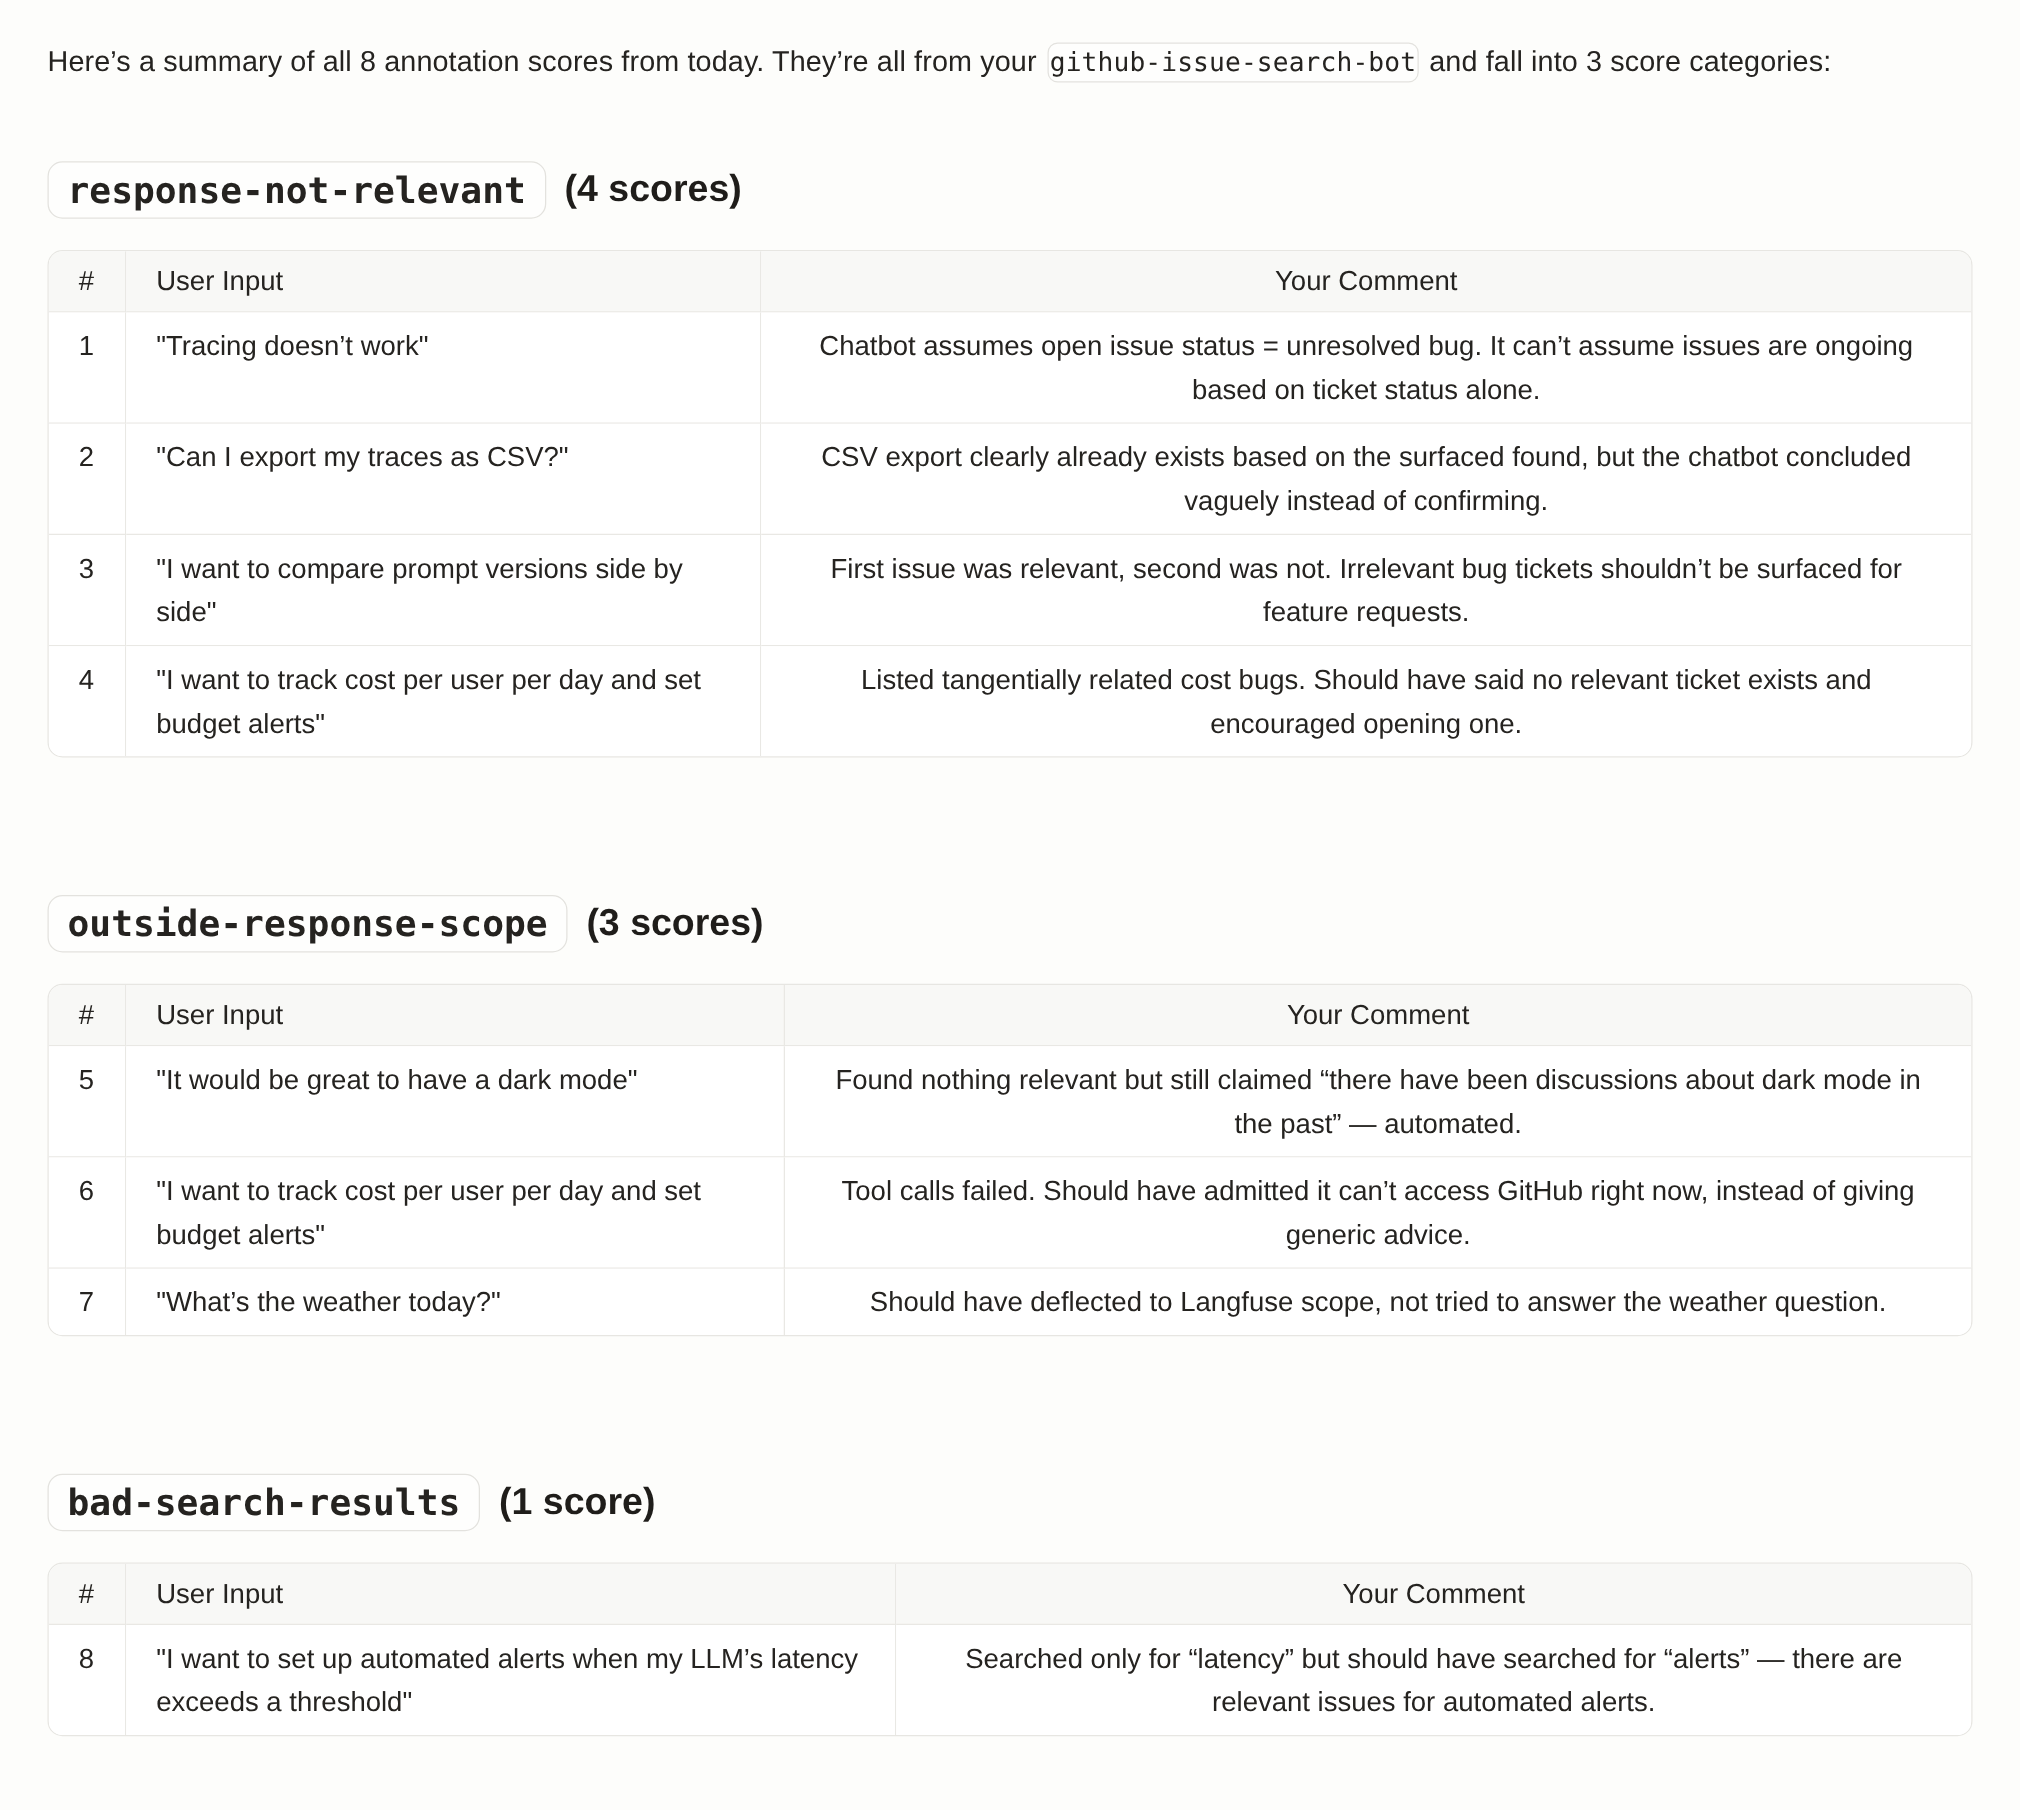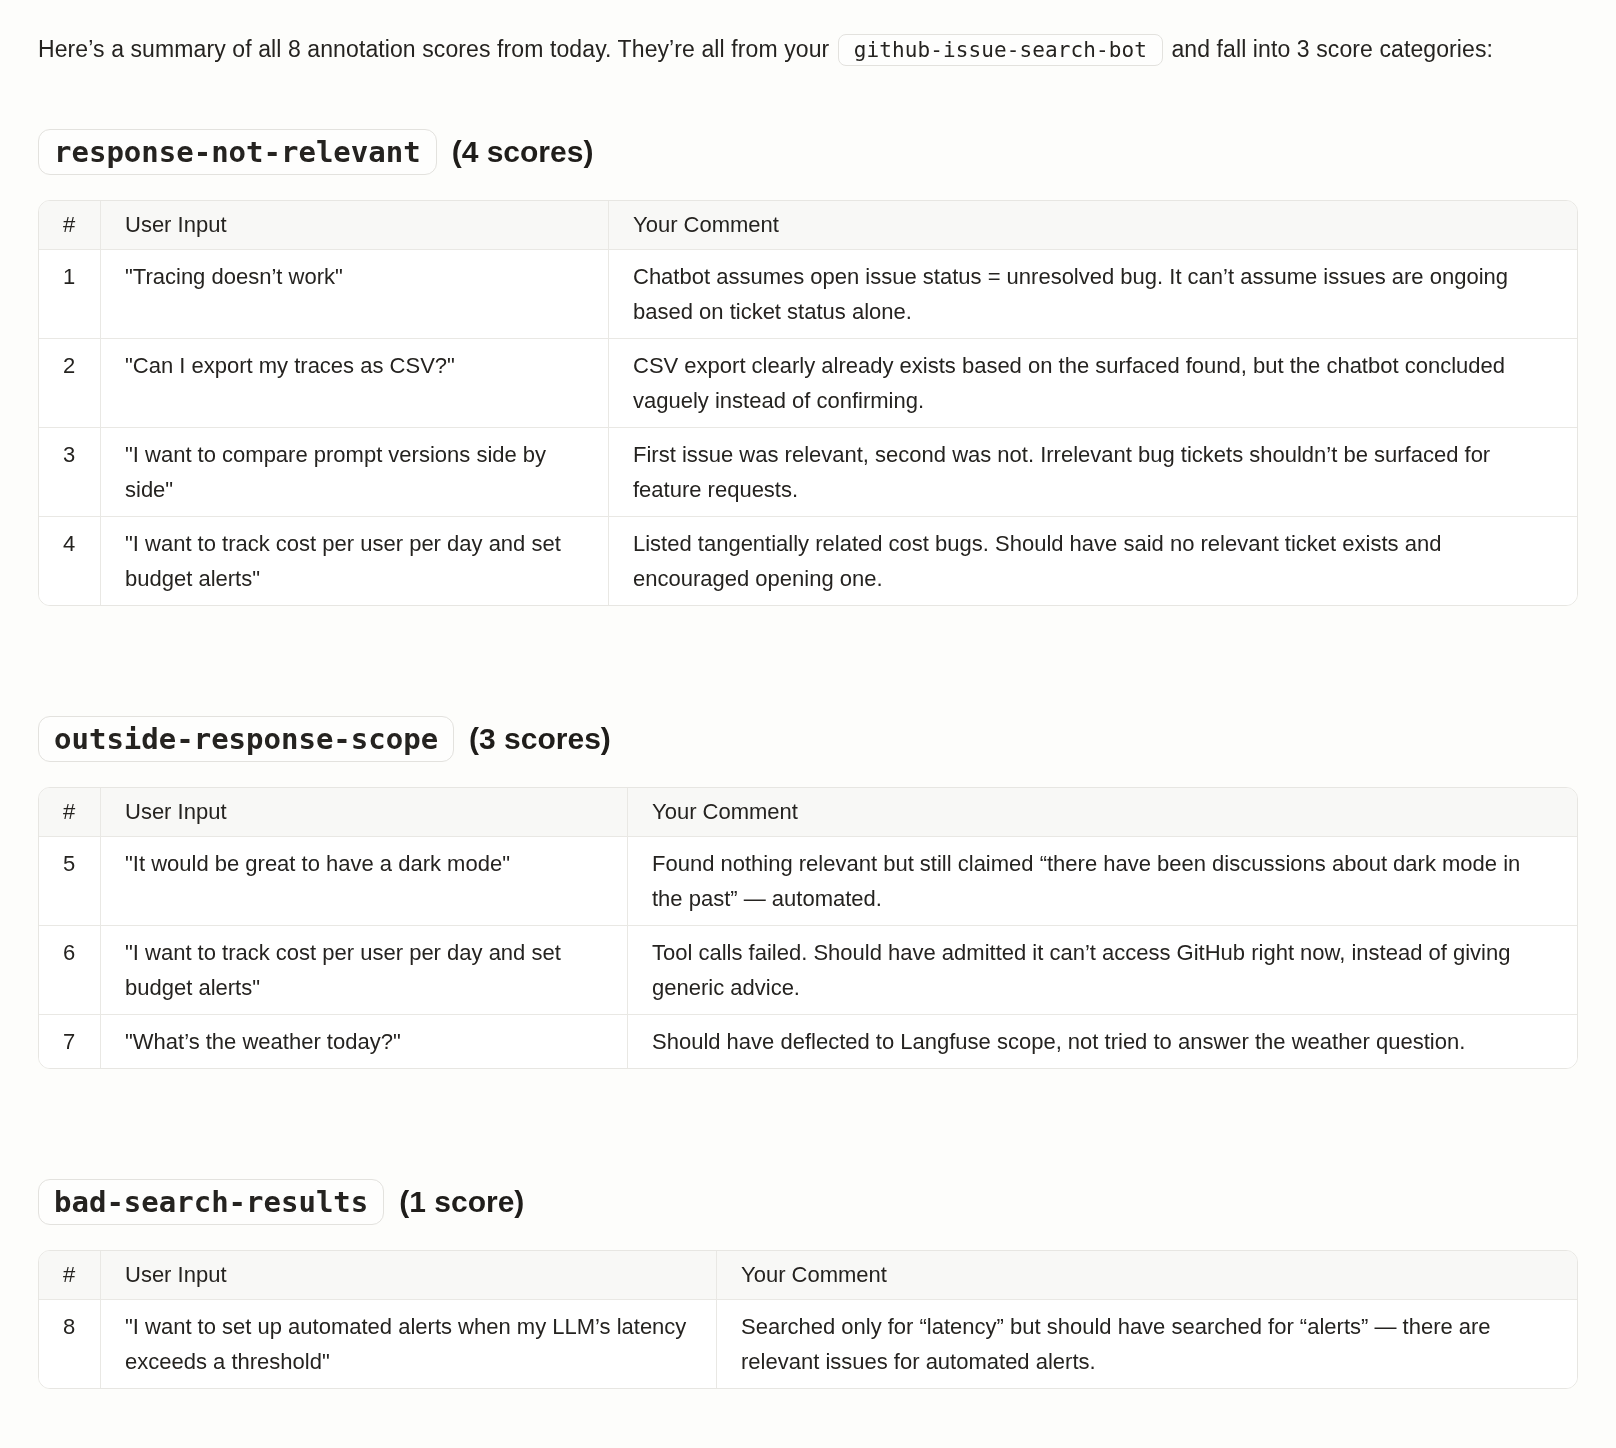--- a/index.html
+++ b/index.html
@@ -25,21 +25,21 @@
   .chip {
     font-family: "DejaVu Sans Mono", monospace;
     background: #fefefd;
     border: 1px solid #e3e2de;
     border-radius: 8px;
     white-space: nowrap;
     color: #252320;
   }
   .chip-sm {
     font-size: 21px;
-    padding: 3px 15px;
+    padding: 3px 1px;
     margin: 0 2px;
   }
   .chip-lg {
     font-size: 29px;
     padding: 5px 15px;
     border-radius: 12px;
   }
   .sec-head {
     display: flex;
     align-items: center;
@@ -66,21 +66,21 @@
   col.c-num { width: 62px; }
   .sec-0 col.c-input { width: 508px; }
   .sec-1 col.c-input { width: 527px; }
   .sec-2 col.c-input { width: 616px; }
   .tbl th, .tbl td {
     border-right: 1px solid #e9e8e4;
     border-bottom: 1px solid #e9e8e4;
     text-align: left;
     vertical-align: top;
   }
-  .tbl th:last-child, .tbl td:last-child { border-right: none; }
+  .tbl th:last-child, .tbl td:last-child { border-right: none; text-align: center; }
   .tbl tr:last-child td { border-bottom: none; }
   .tbl th {
     background: #f8f8f6;
     font-weight: 500;
     font-size: 22px;
     line-height: 28px;
     padding: 10px 24px;
     color: #252320;
   }
   .tbl td {

